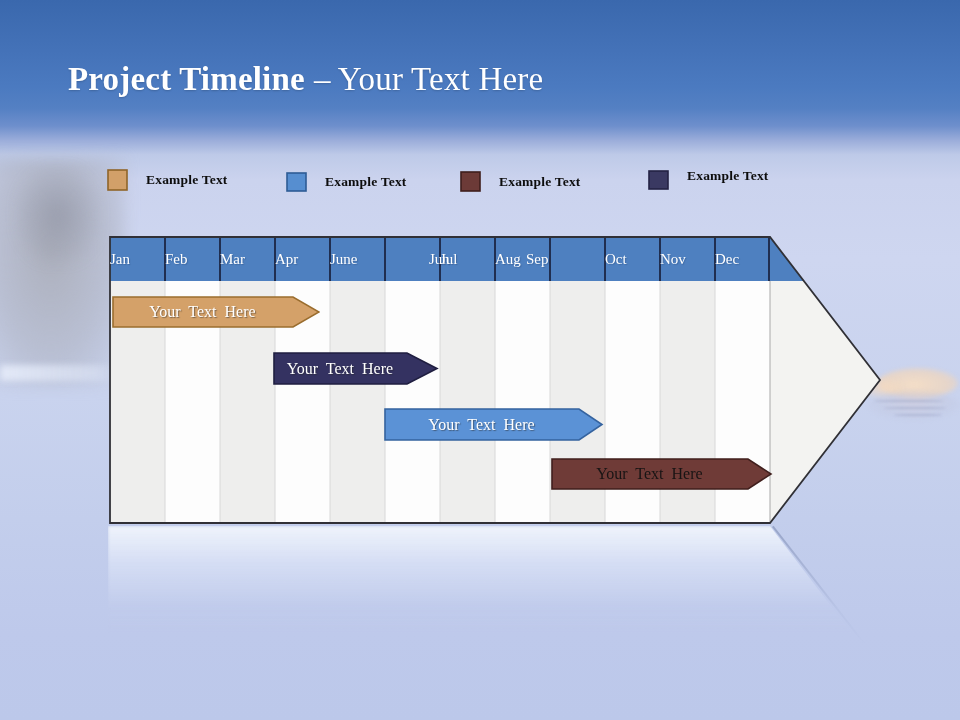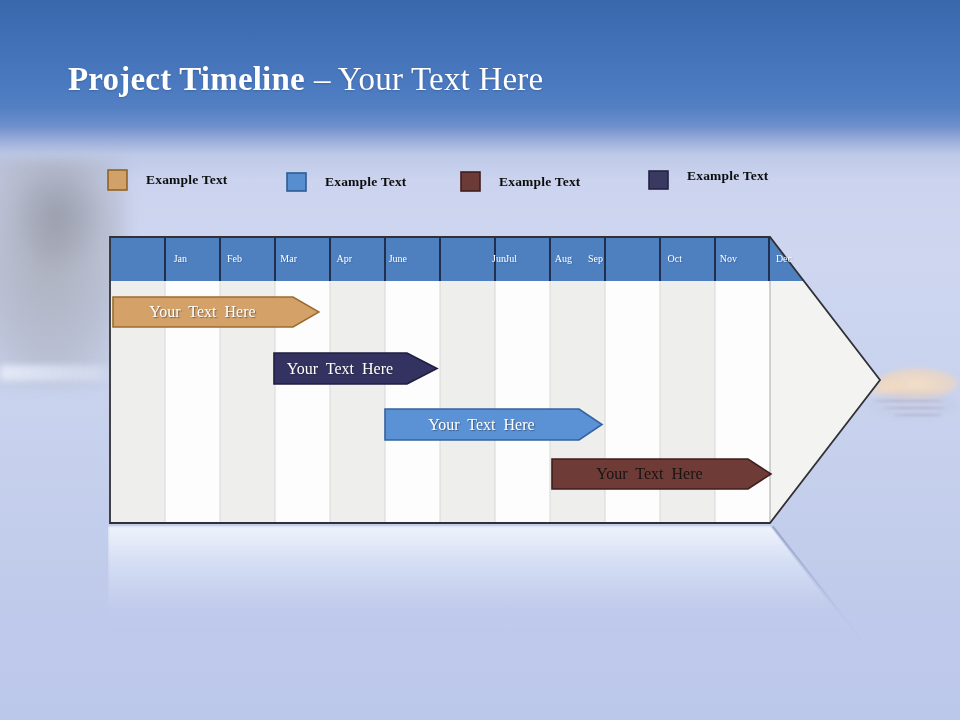--- a/index.html
+++ b/index.html
@@ -45,22 +45,22 @@
     color:#ffffff; font-weight:700; letter-spacing:0.2px; text-shadow:0 1px 2px rgba(0,0,0,0.18); }
   .title-rest { font-weight:400; margin-left:9px; }
 
   .legend-item { position:absolute; display:flex; align-items:center; }
   .legend-label { font-size:13.5px; font-weight:700; color:#0d0d0d; margin-left:18px; letter-spacing:0.2px; }
   .legend-item.raised .legend-label { position:relative; top:-4px; }
   .swatch { display:block; }
 
   .timeline-svg { position:absolute; left:0; top:0; }
 
-  .month { position:absolute; top:250px; width:77px; text-align:right; color:#ffffff;
-    font-size:10px; line-height:18px; text-shadow:1px 1px 1px rgba(20,40,80,0.25); }
+  .month { position:absolute; top:250px; width:77px; text-align:left; color:#ffffff;
+    font-size:15px; line-height:18px; text-shadow:1px 1px 1px rgba(20,40,80,0.25); }
 
   .bar { position:absolute;padding-left:48px; }
   .bar svg { position:absolute; left:0; top:0; }
   .bar-label { position:absolute; left:0; top:0; height:100%;
     display:flex; align-items:center; justify-content:center;
     font-size:16px; color:#ffffff; word-spacing:4px;
     text-shadow:1px 1px 1px rgba(40,40,40,0.5); white-space:nowrap; }
   .bar.dark-text .bar-label { color:#181414; text-shadow:none; }
 </style>
 </head>

